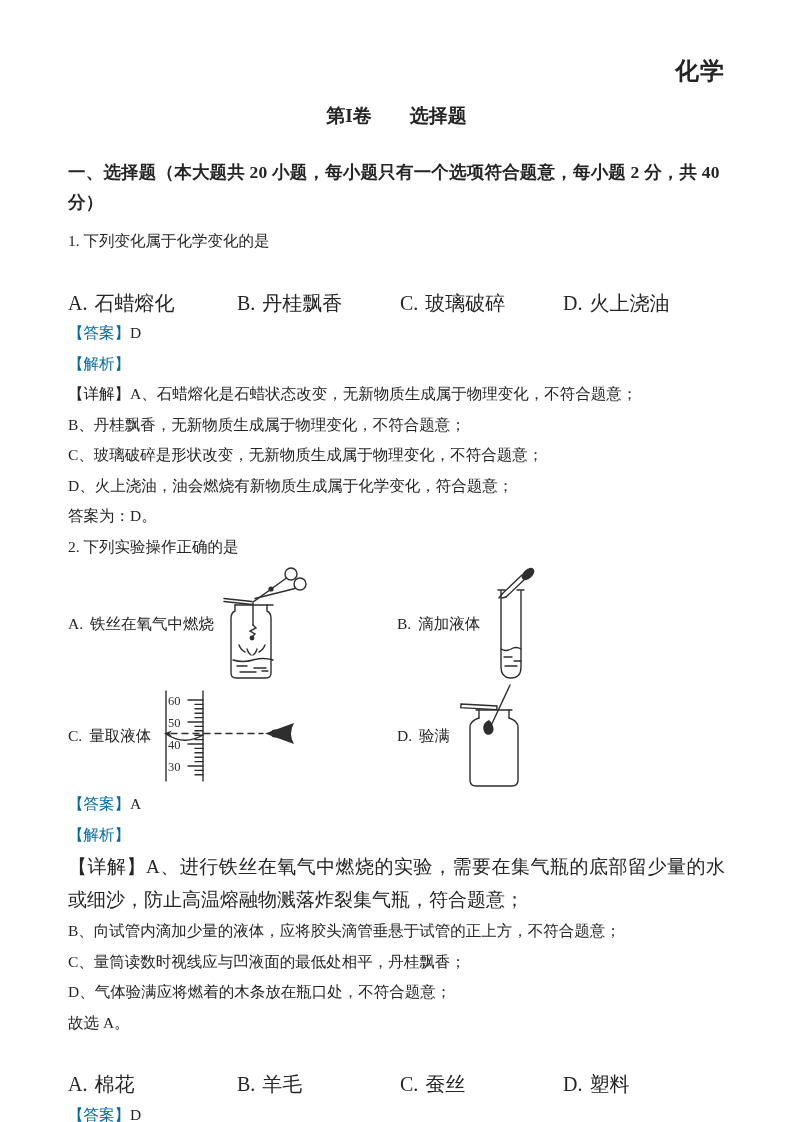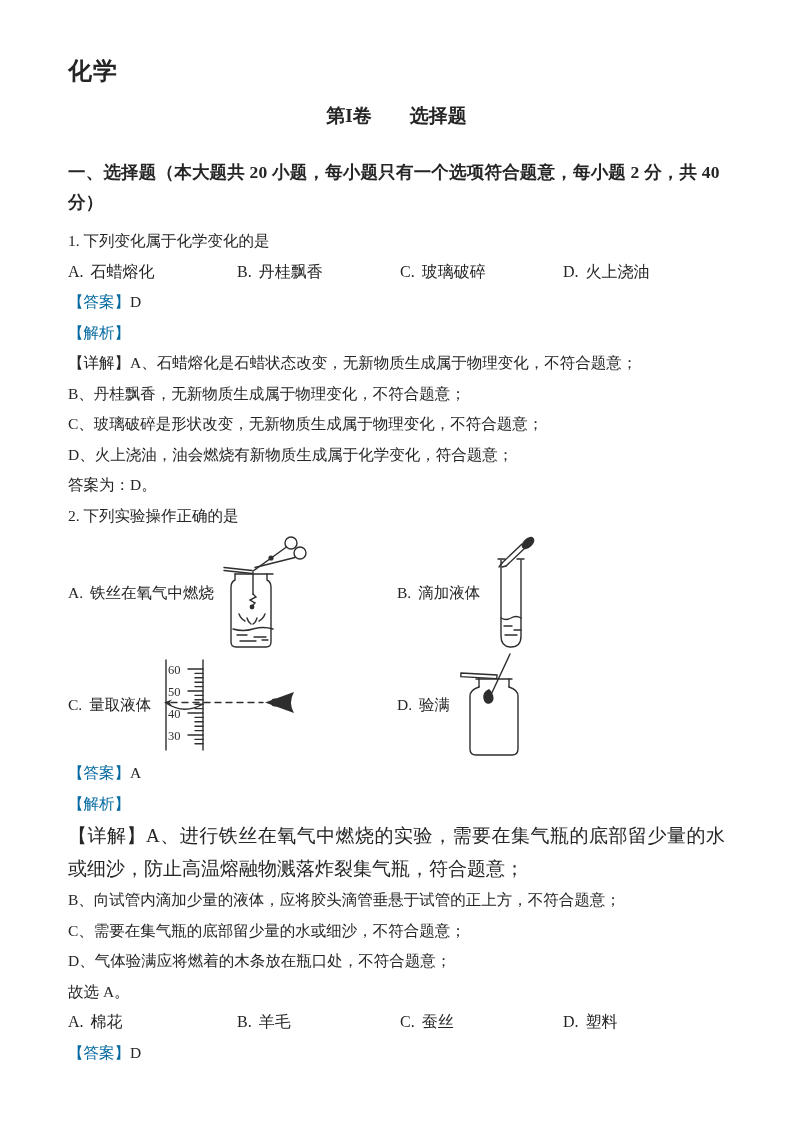--- a/index.html
+++ b/index.html
@@ -7,41 +7,41 @@
   body {
     width: 793px; height: 1122px;
     position: relative;
     font-family: "Liberation Serif", "DejaVu Serif", serif;
     color: #252525;
     overflow: hidden;
   }
   .page { position: relative; width: 793px; height: 1122px; padding: 0 68px; }
 
   .doc-title {
-    margin-top: 55px; text-align: left;
+    margin-top: 55px; text-align: right;
     font-size: 24px; font-weight: bold; line-height: 32px;
     letter-spacing: 1px;
   }
   .part-header {
     margin-top: 16px; text-align: center;
     font-size: 19px; font-weight: bold; line-height: 26px;
   }
   .section-header {
     margin-top: 28px;
     font-size: 17.5px; font-weight: bold; line-height: 30px;
     letter-spacing: 0.2px;
   }
 
   .line { font-size: 15.5px; line-height: 30.5px; }
   .para { font-size: 19px; line-height: 33px; text-align: justify; }
 
   .opts-grid {
     display: grid;
     grid-template-columns: 169px 163px 163px 1fr;
-    font-size: 16px; line-height: 30.5px;
+    font-size: 20px; line-height: 30.5px; margin-top: 31px;
   }
   .opt-key { margin-right: 7px; }
 
   .answer-label { color: #0369a1; }
 
   .img-opts-row {
     display: grid;
     grid-template-columns: 329px 1fr;
     align-items: center;
   }
@@ -211,21 +211,21 @@
   </div>
 
   <p class="line">
     <span class="answer-label">【答案】</span><span>A</span>
   </p>
   <p class="line">
     <span class="answer-label">【解析】</span>
   </p>
   <p class="para">【详解】A、进行铁丝在氧气中燃烧的实验，需要在集气瓶的底部留少量的水或细沙，防止高温熔融物溅落炸裂集气瓶，符合题意；</p>
   <p class="line">B、向试管内滴加少量的液体，应将胶头滴管垂悬于试管的正上方，不符合题意；</p>
-  <p class="line">C、需要在集气瓶的底部留少量的水或细沙，不符合题意；</p>
+  <p class="line">C、量筒读数时视线应与凹液面的最低处相平，丹桂飘香；</p>
   <p class="line">D、气体验满应将燃着的木条放在瓶口处，不符合题意；</p>
   <p class="line">故选 A。</p>
 
   <div class="opts-grid">
     <div><span class="opt-key">A.</span><span>棉花</span></div>
     <div><span class="opt-key">B.</span><span>羊毛</span></div>
     <div><span class="opt-key">C.</span><span>蚕丝</span></div>
     <div><span class="opt-key">D.</span><span>塑料</span></div>
   </div>
   <p class="line">

